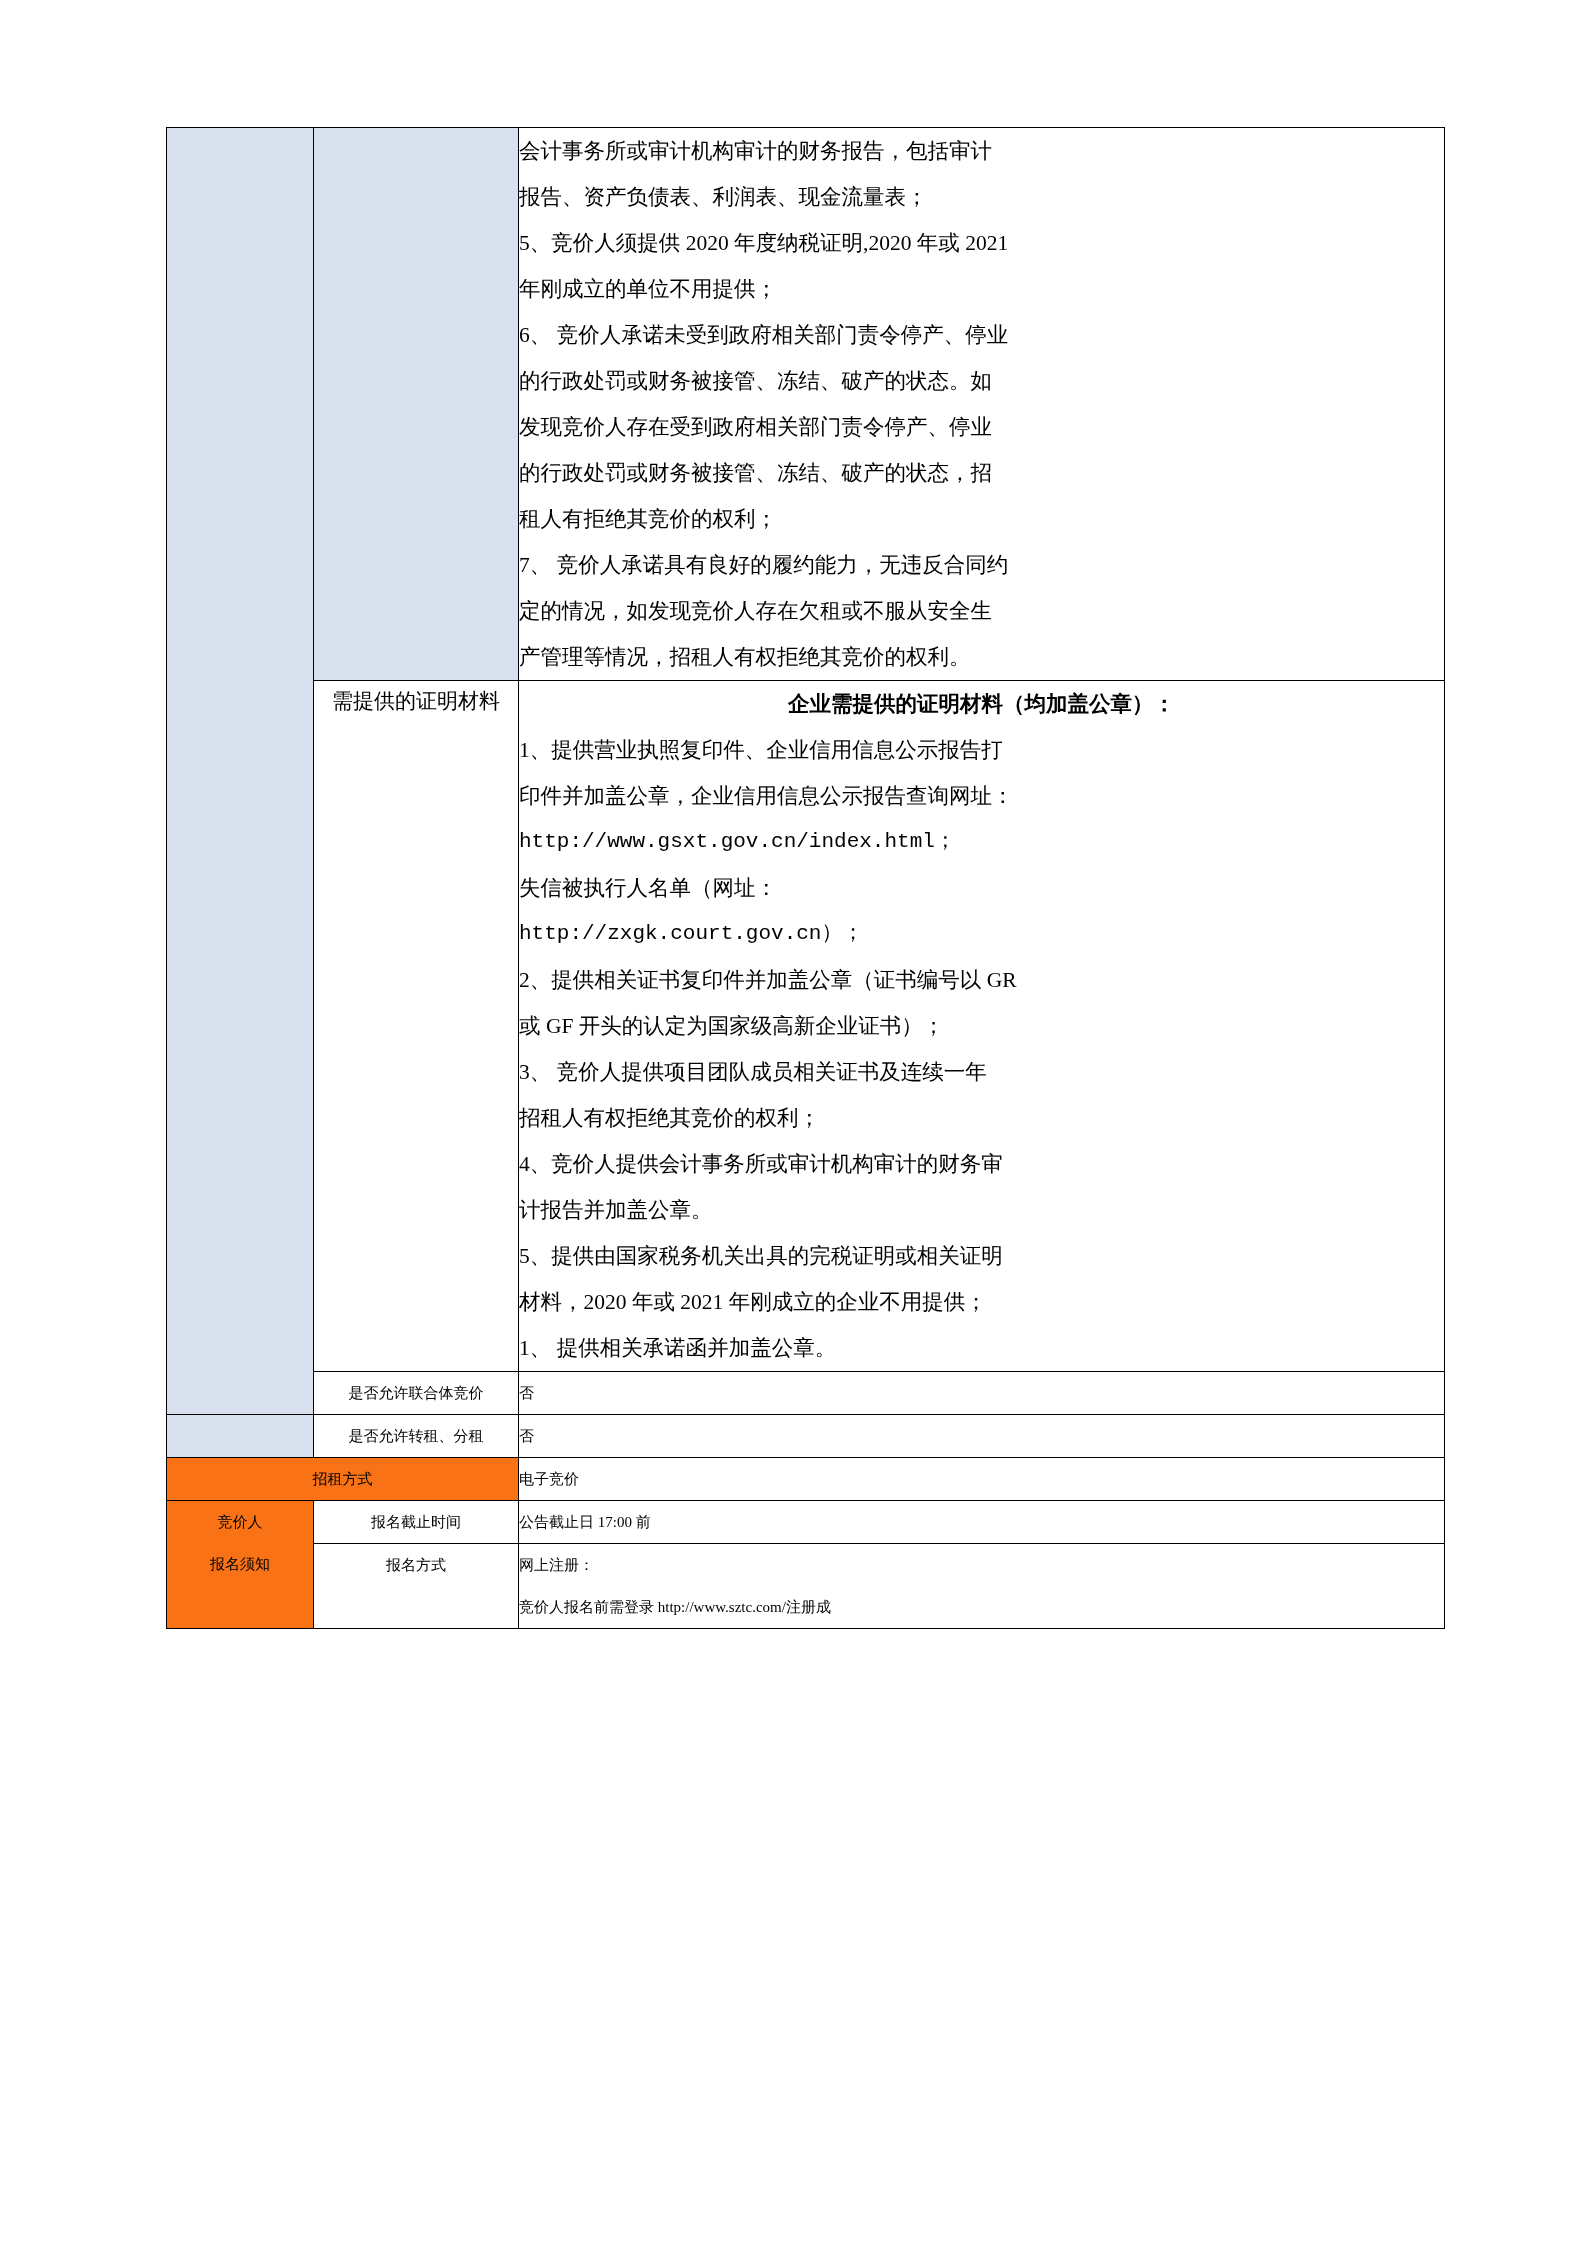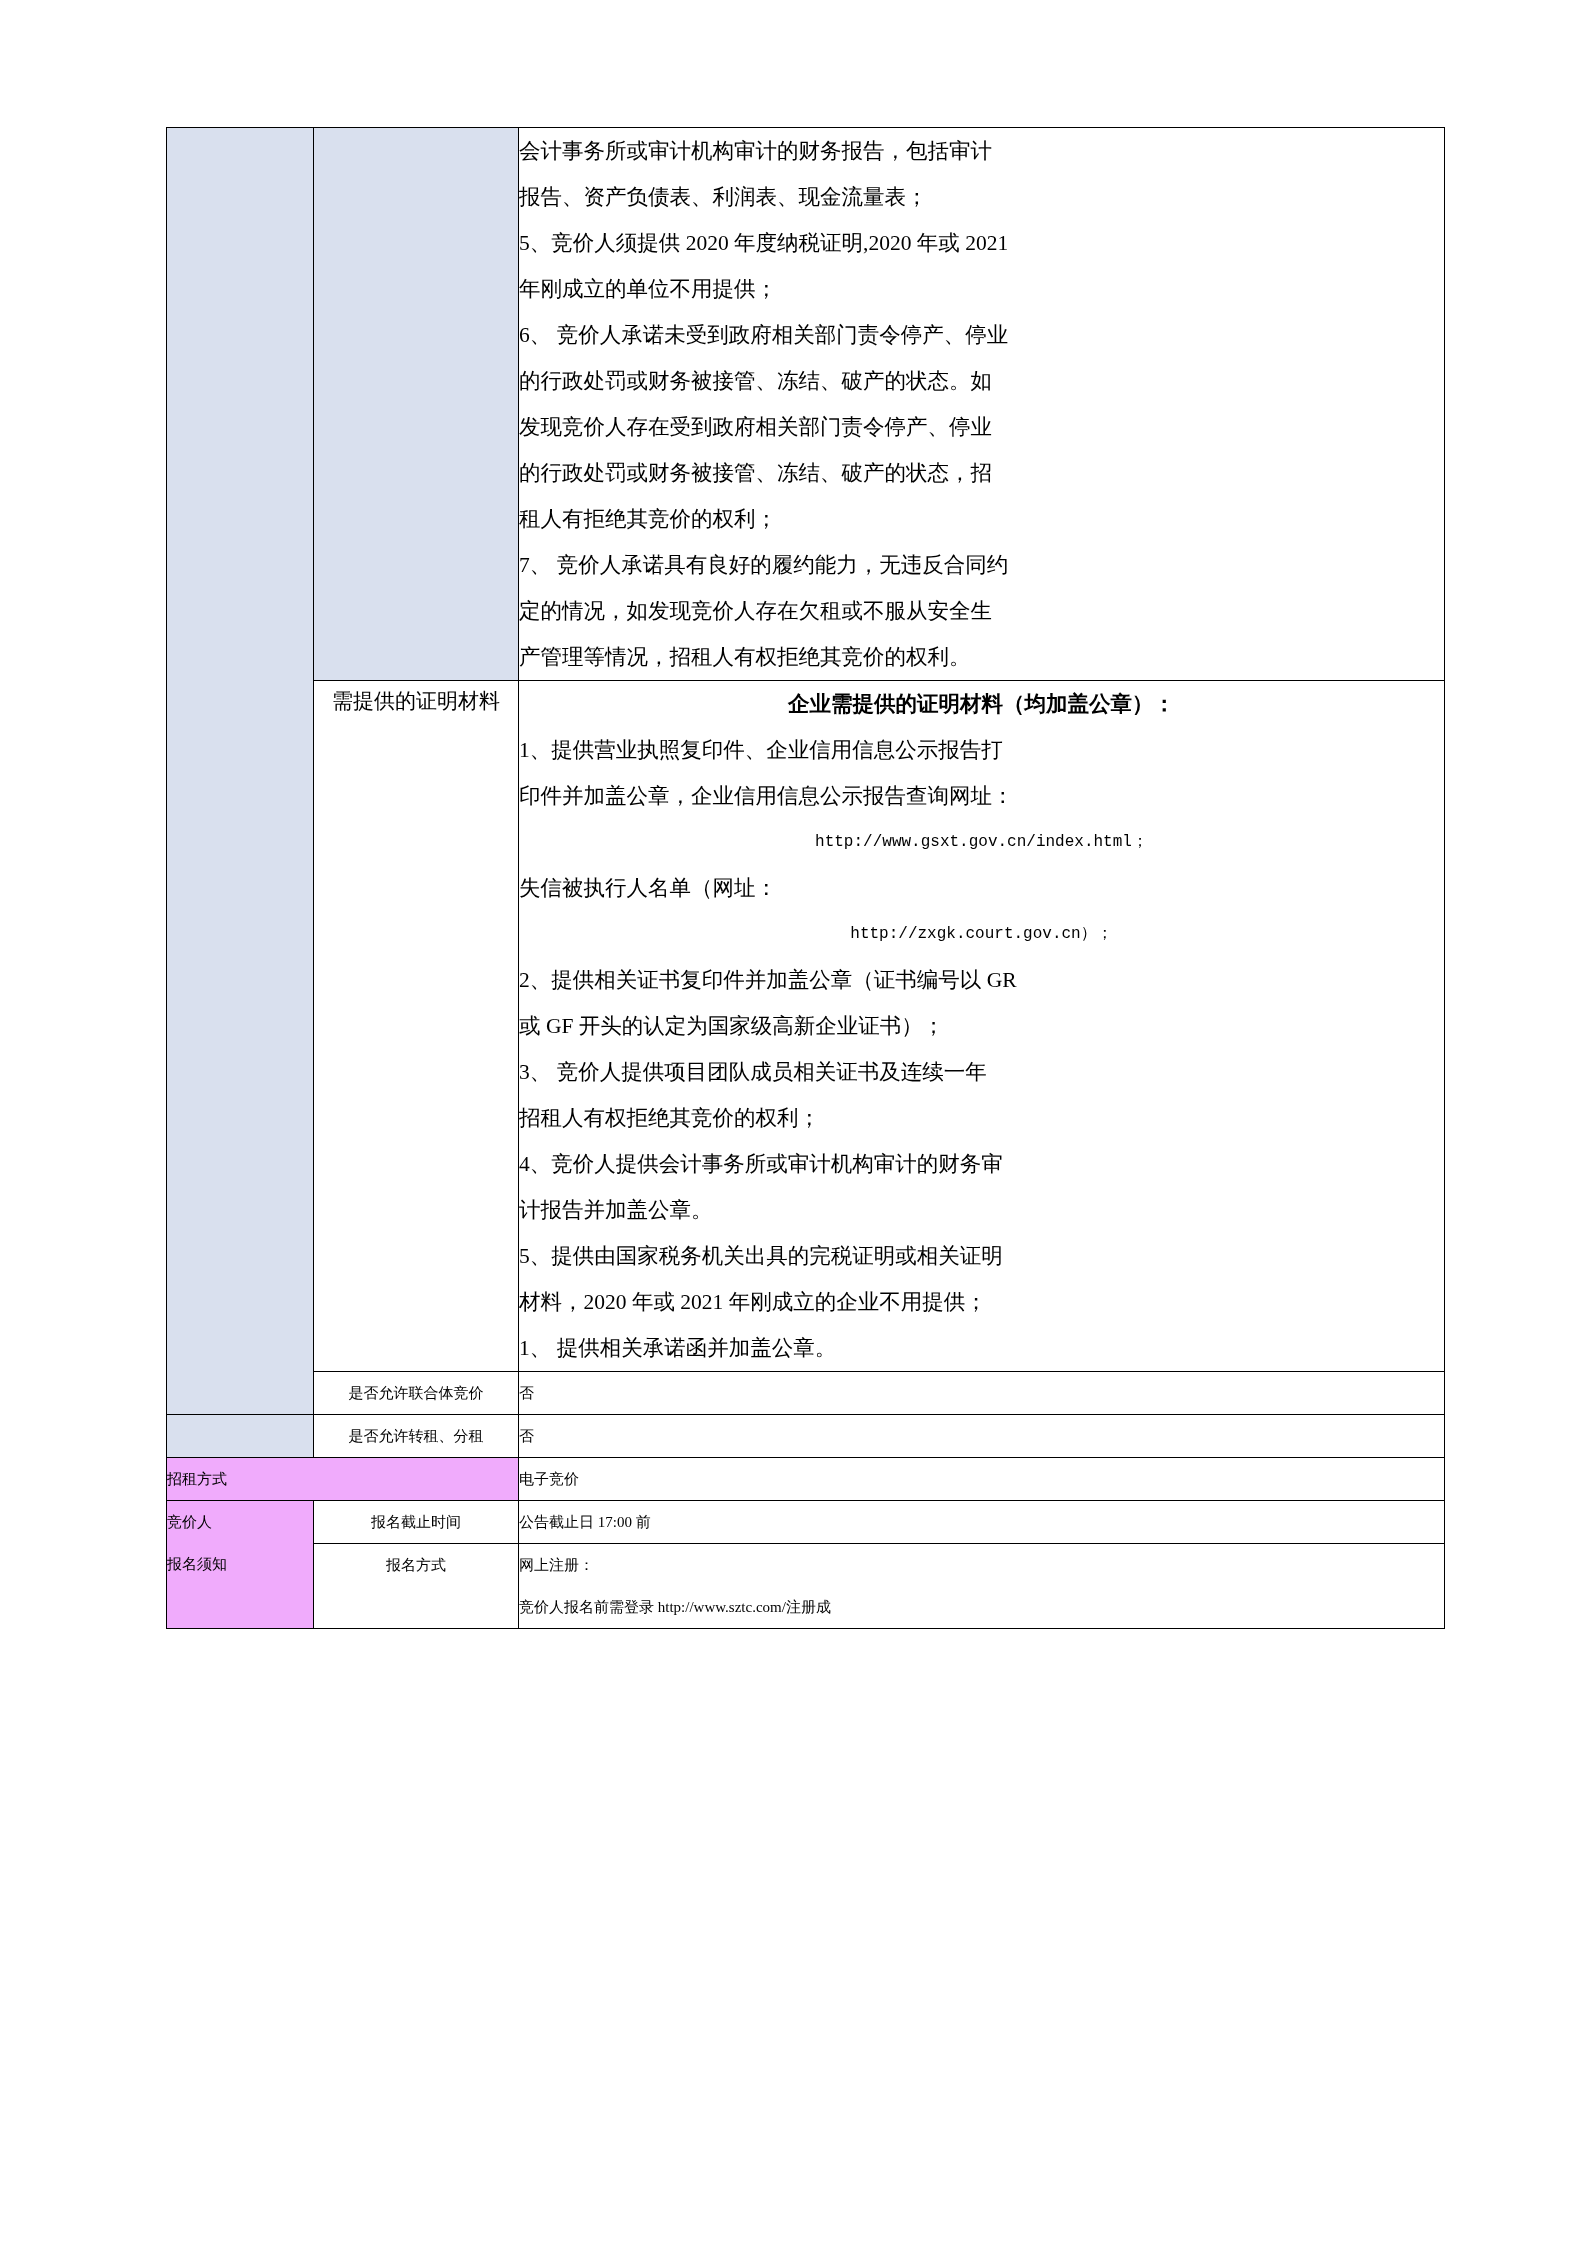--- a/index.html
+++ b/index.html
@@ -32,21 +32,22 @@
   .doc-table td {
     border: 1px solid #000000;
     vertical-align: top;
     padding: 0;
   }
   .col-a { width: 147px; }
   .col-b { width: 205px; }
   .col-c { width: 926px; }
 
   .label-cell {
-    background: #f0abfc;
+    background: #f97316;
+    text-align: center;
     vertical-align: middle;
     font-size: 21px;
     line-height: 46px;
   }
   .label-cell-plain {
     text-align: center;
     vertical-align: middle;
     font-size: 21px;
     line-height: 40px;
     margin-left: 11px;
@@ -57,21 +58,21 @@
   .content-cell {
     font-size: 21.5px;
     line-height: 46px;
     padding: 6px 12px 10px 12px;
   }
   .content-cell p {
     margin: 0;
     text-indent: 0;
   }
   .bold { font-weight: bold; text-align: center; }
-  .mono { font-family: "Liberation Mono", monospace; font-size: 16px; letter-spacing: 0px; text-align: center; }
+  .mono { font-family: "Liberation Mono", monospace; font-size: 21px; letter-spacing: 0px; }
 
   .small-row td {
     font-size: 15px;
     line-height: 42px;
   }
   .cell-mid {
     vertical-align: middle;
   }
   .val-cell {
     font-size: 21px;

